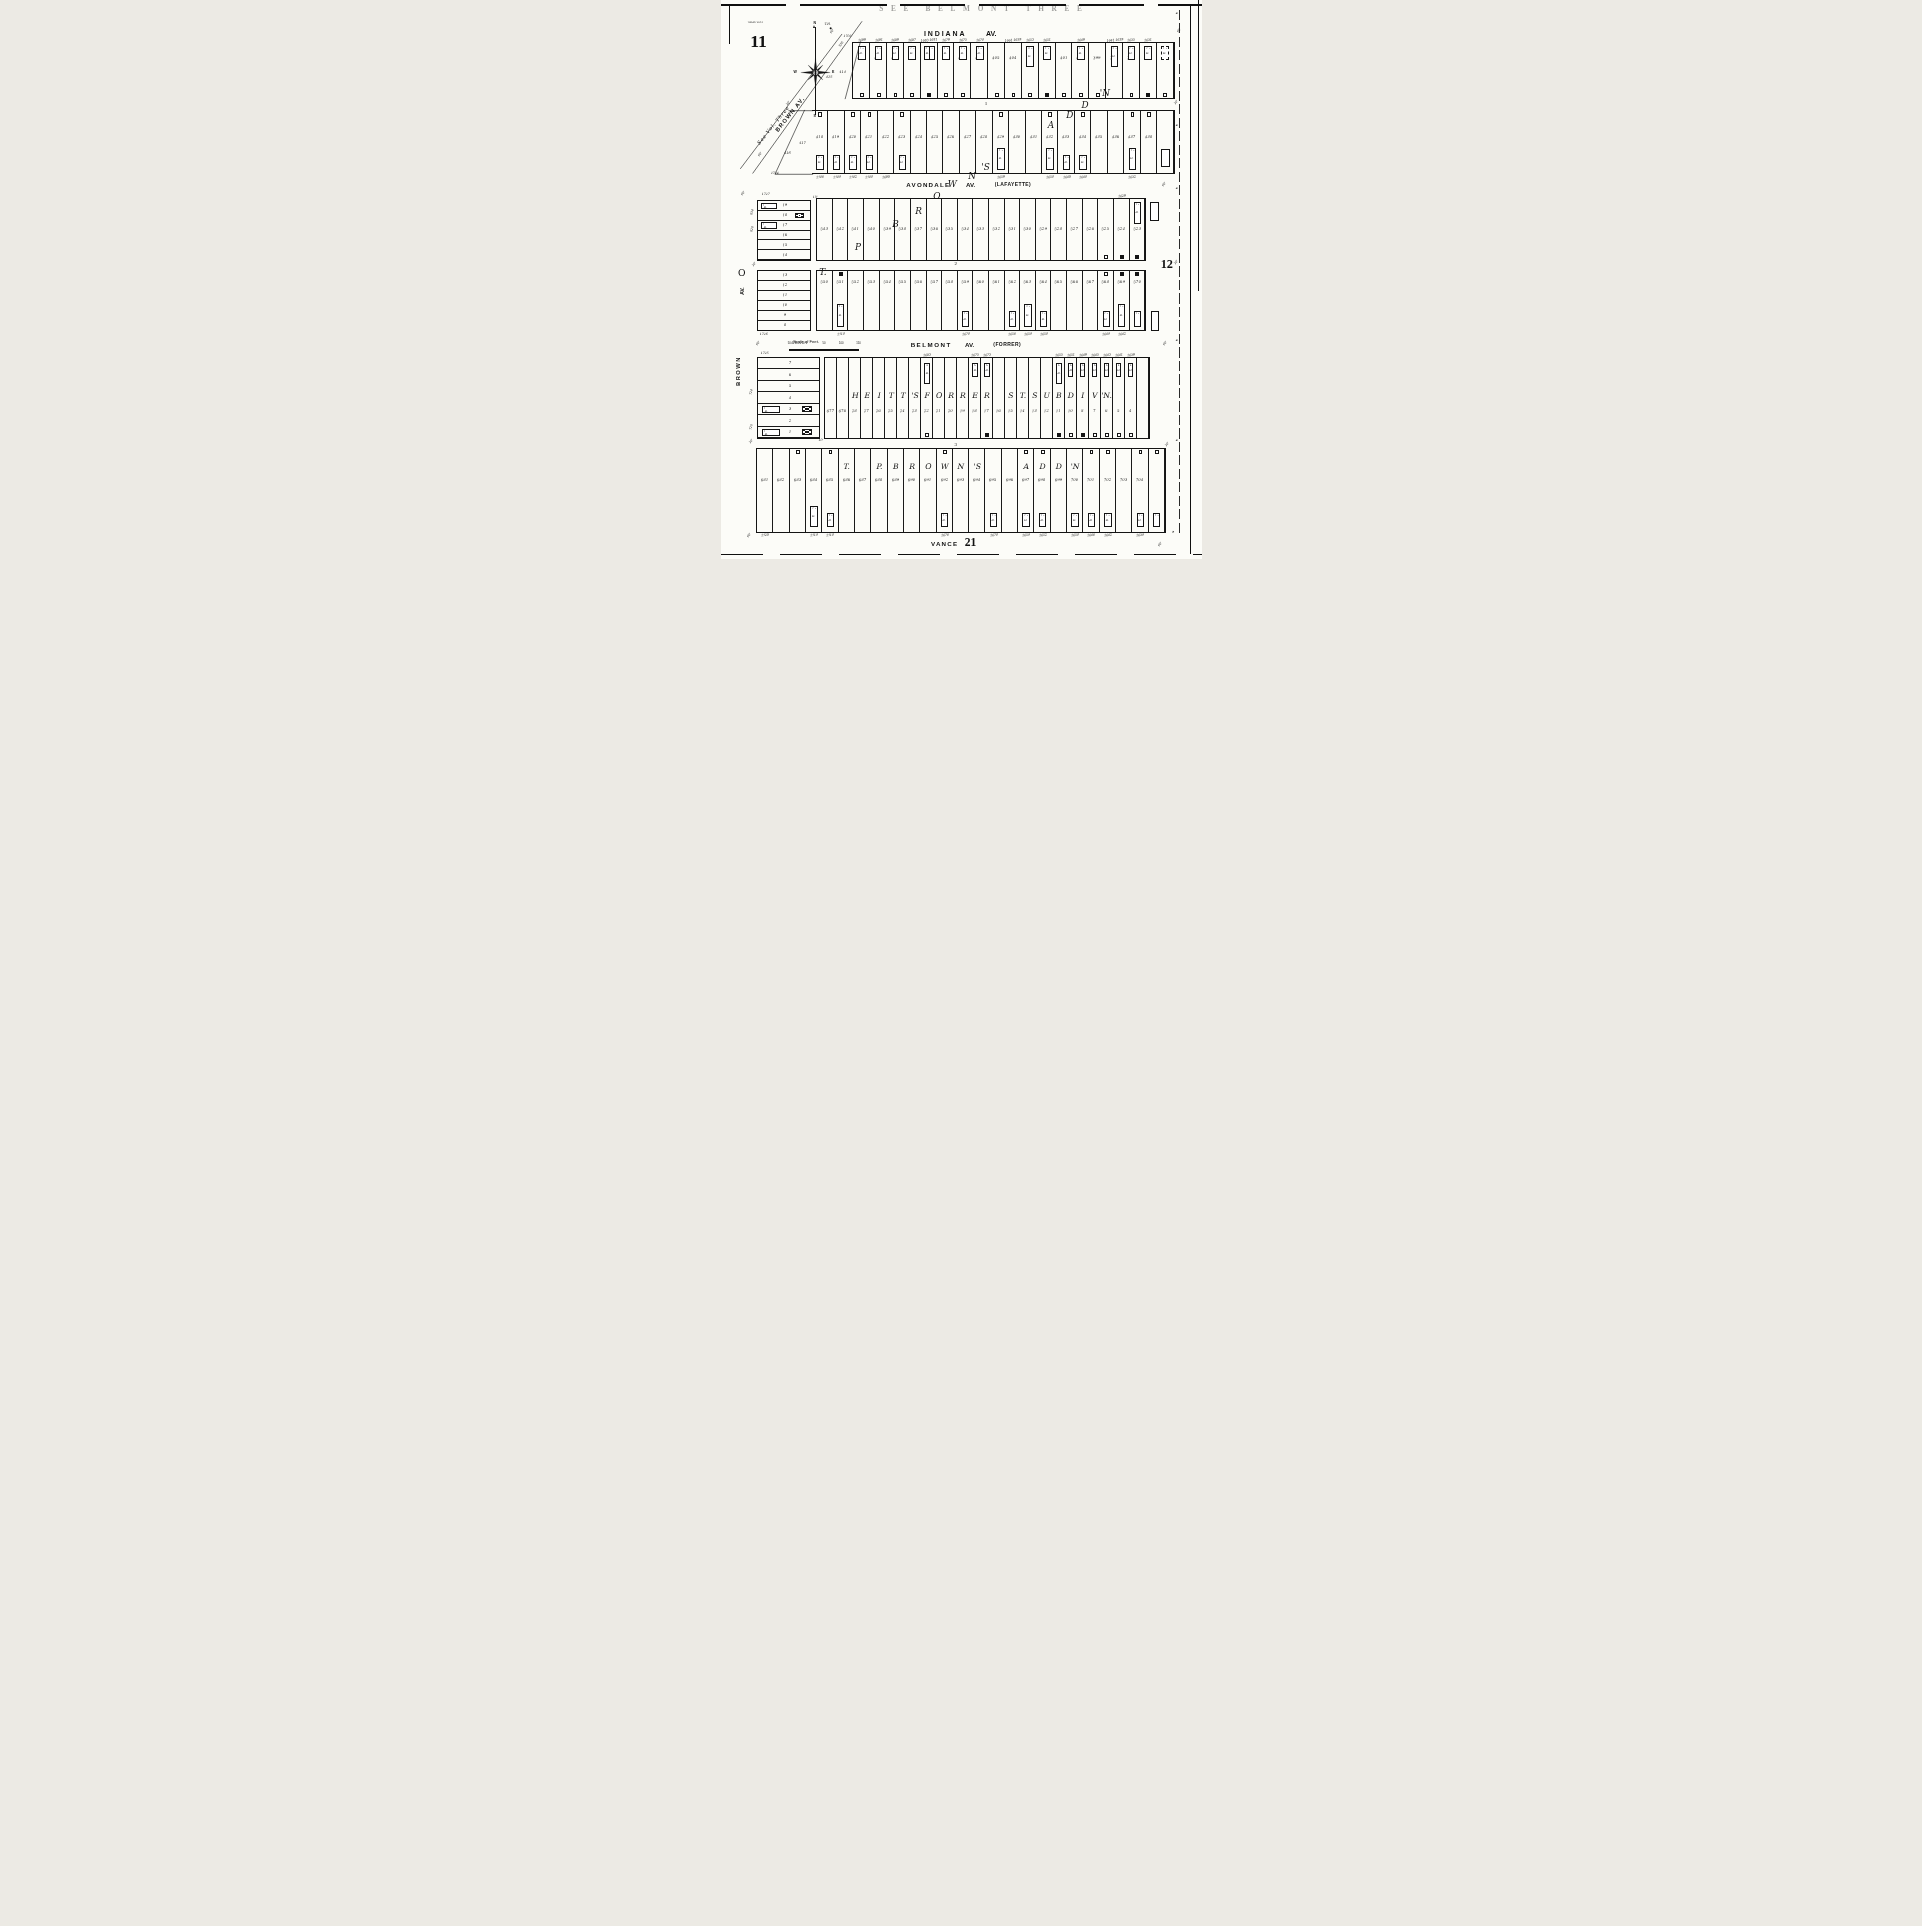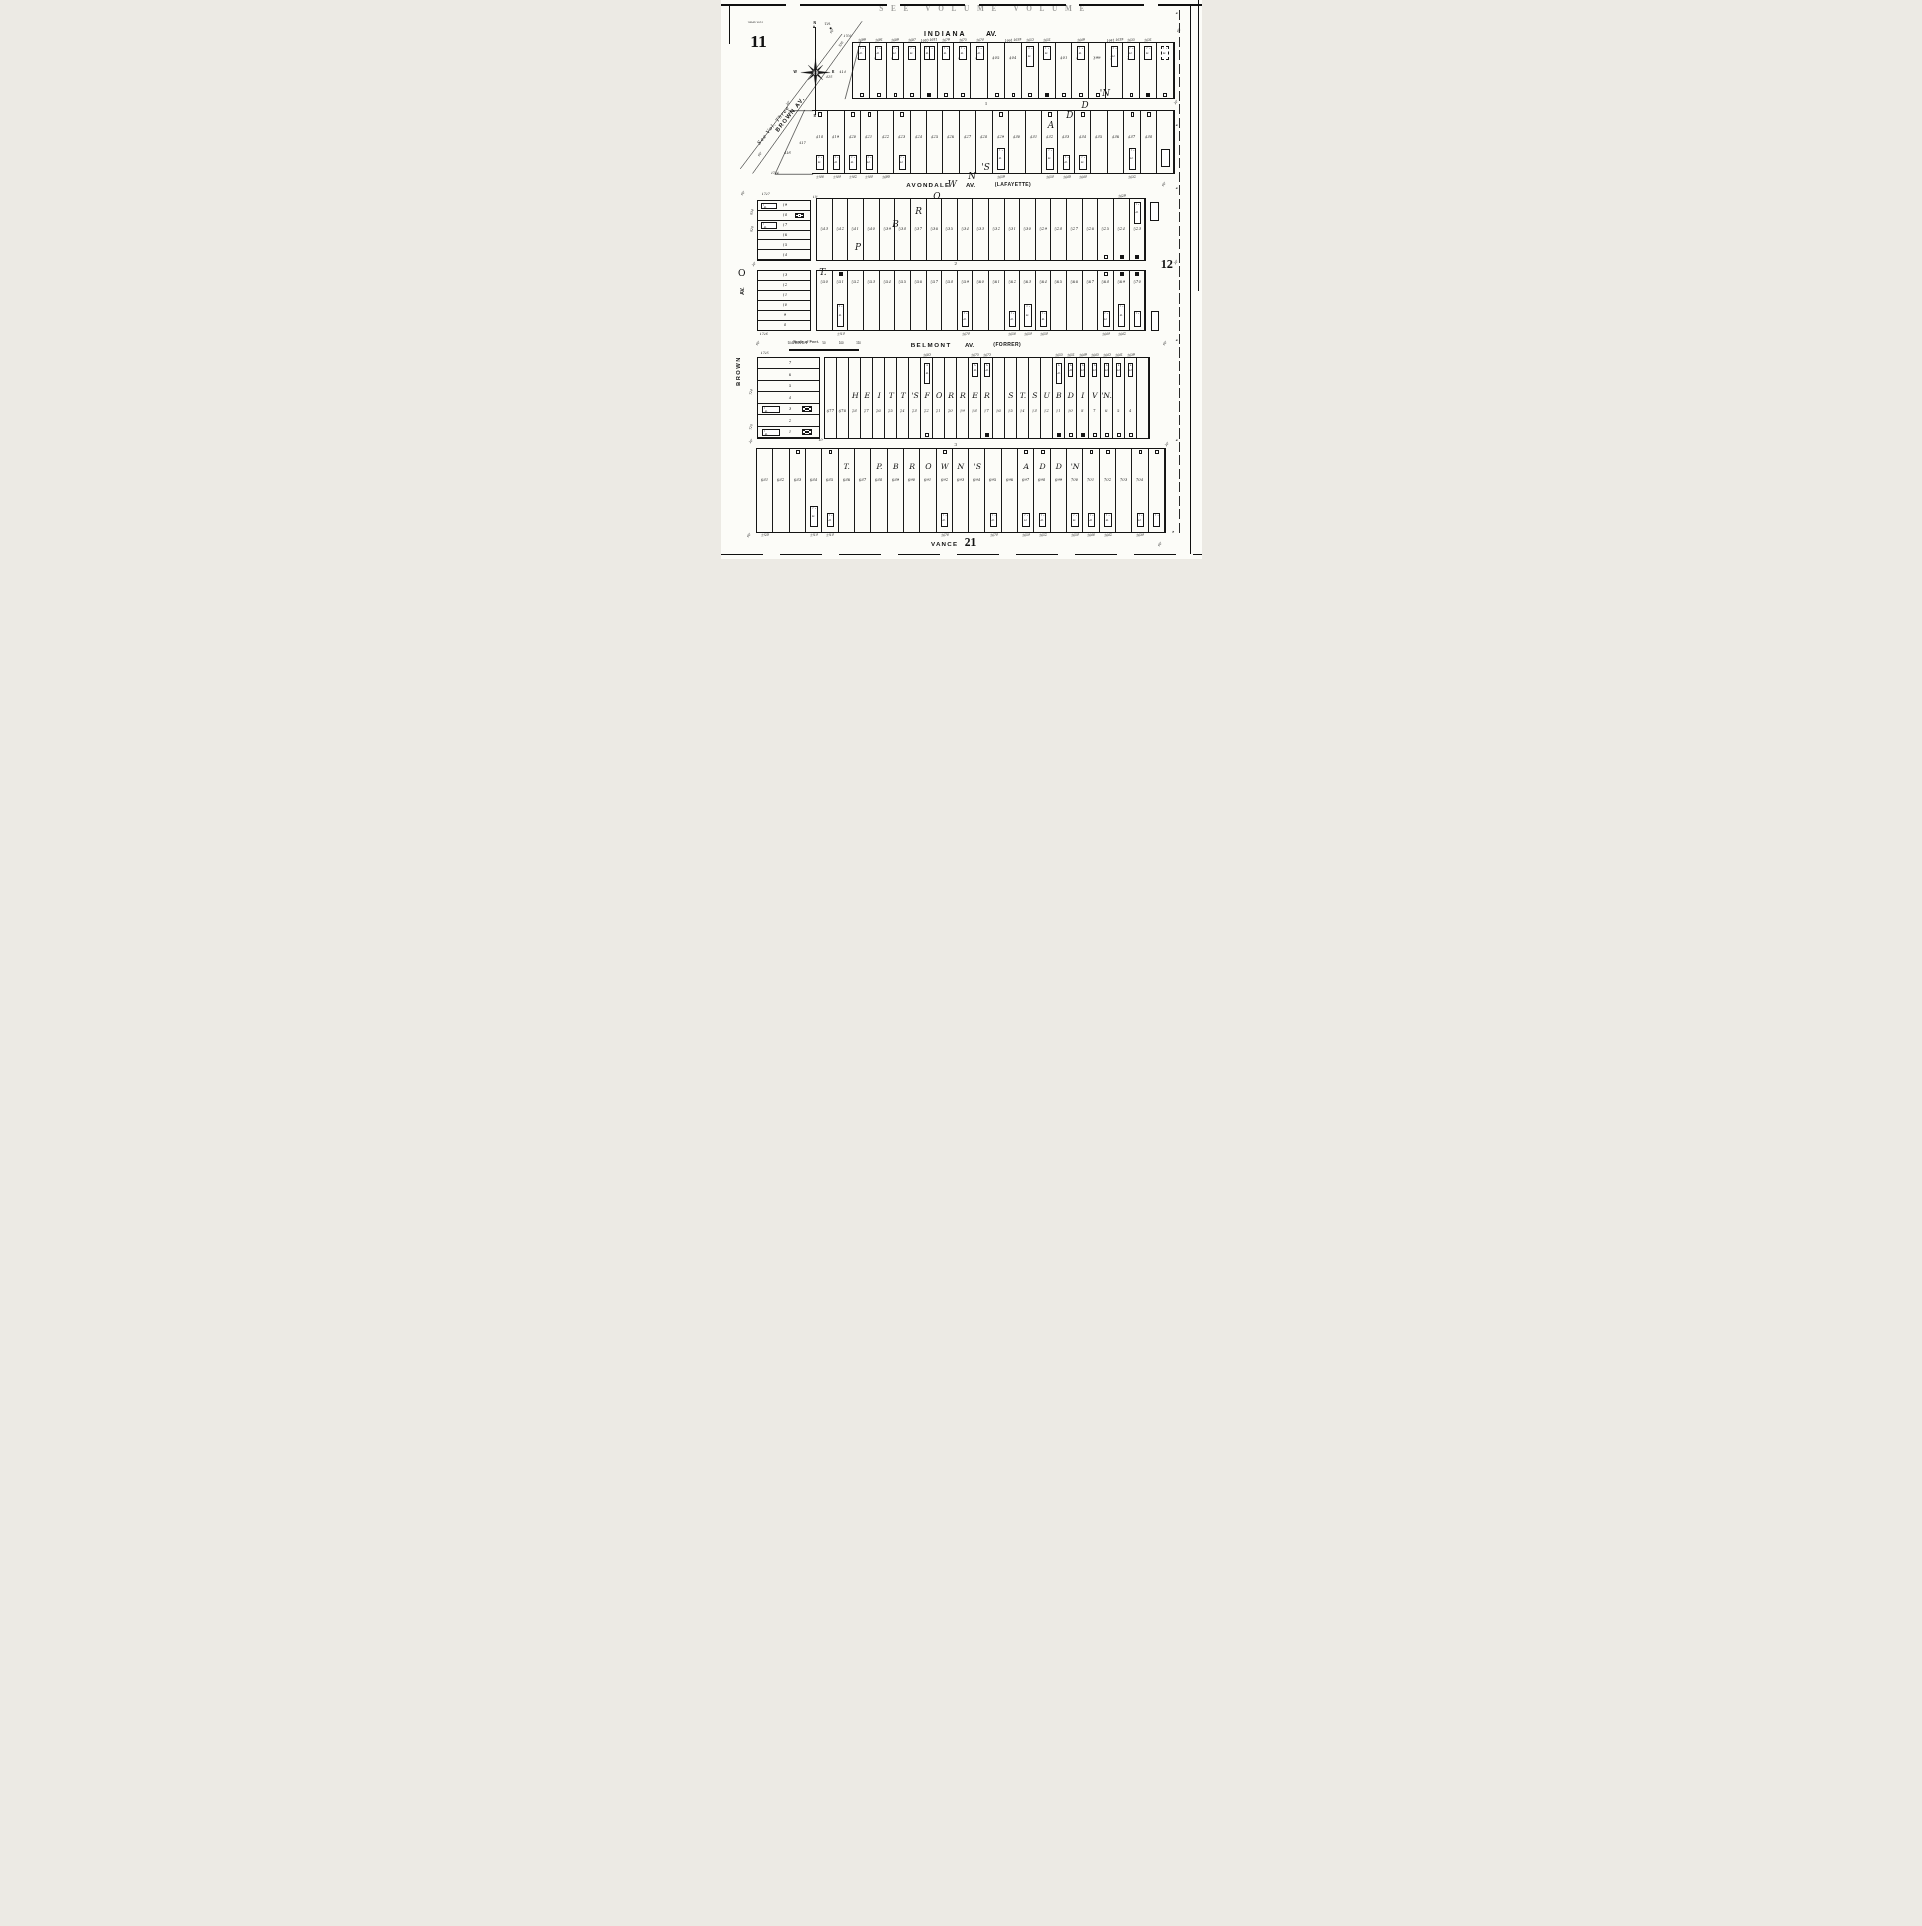--- a/index.html
+++ b/index.html
@@ -59,21 +59,21 @@
 
 <div id="sheet">
 
   <div class="ftop"></div>
   <div class="fbot"></div>
   <div class="fr1"></div>
   <div class="fr2"></div>
   <div class="fmargin"></div>
   <div class="fleft"></div>
 
-  <div class="ghead">SEE VOLUME VOLUME</div>
+  <div class="ghead">SEE BELMONT THREE</div>
 
   <div class="dim" style="left:7.2%;top:4.0%;font-size:2.5px">Toledo Vol.3</div>
   <div class="bignum" style="left:7.9%;top:7.3%;font-size:17.7px">11</div>
   <div class="bignum" style="left:92.8%;top:47.2%;font-size:12.3px">12</div>
   <div class="bignum" style="left:52.0%;top:97.0%;font-size:11.6px">21</div>
 
   <div class="stname" style="left:46.7%;top:5.9%;font-size:7px;letter-spacing:1.9px">INDIANA</div>
   <div class="stname" style="left:56.3%;top:5.9%;font-size:7px">AV.</div>
   <div class="stname" style="left:43.2%;top:32.9%;font-size:6.2px;letter-spacing:1.2px">AVONDALE</div>
   <div class="stname" style="left:52.0%;top:32.9%;font-size:6.2px">AV.</div>

